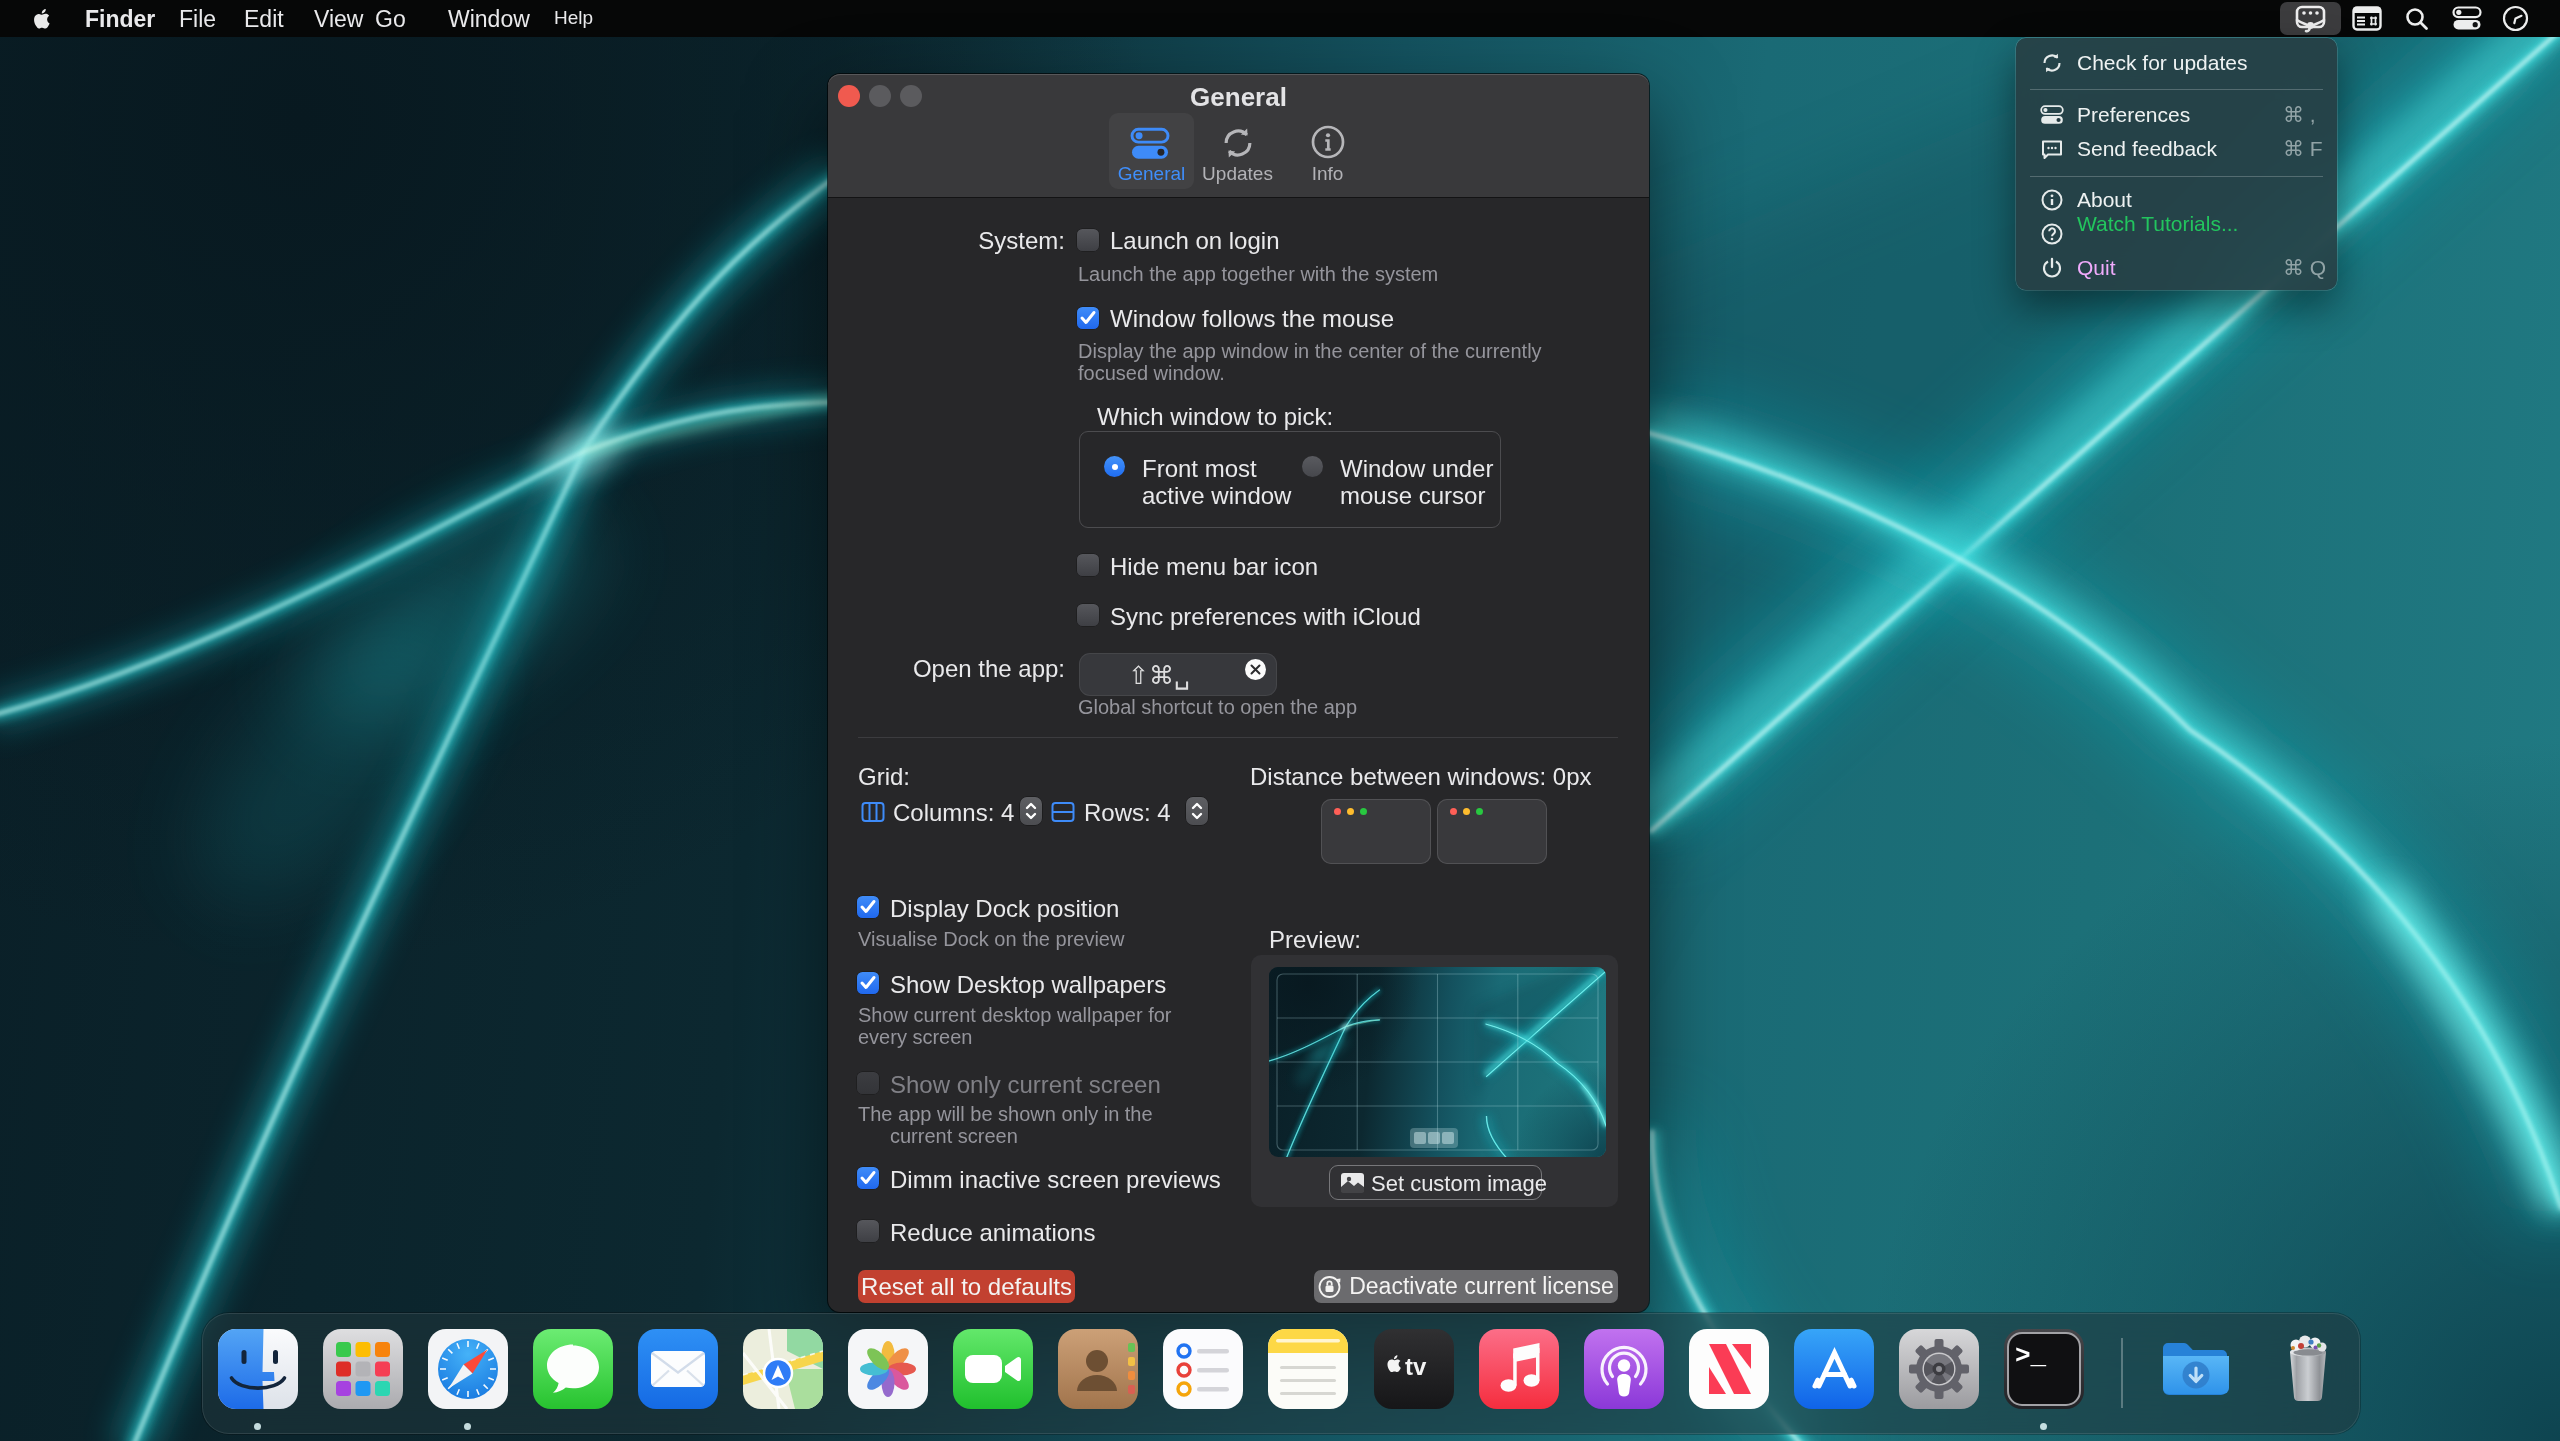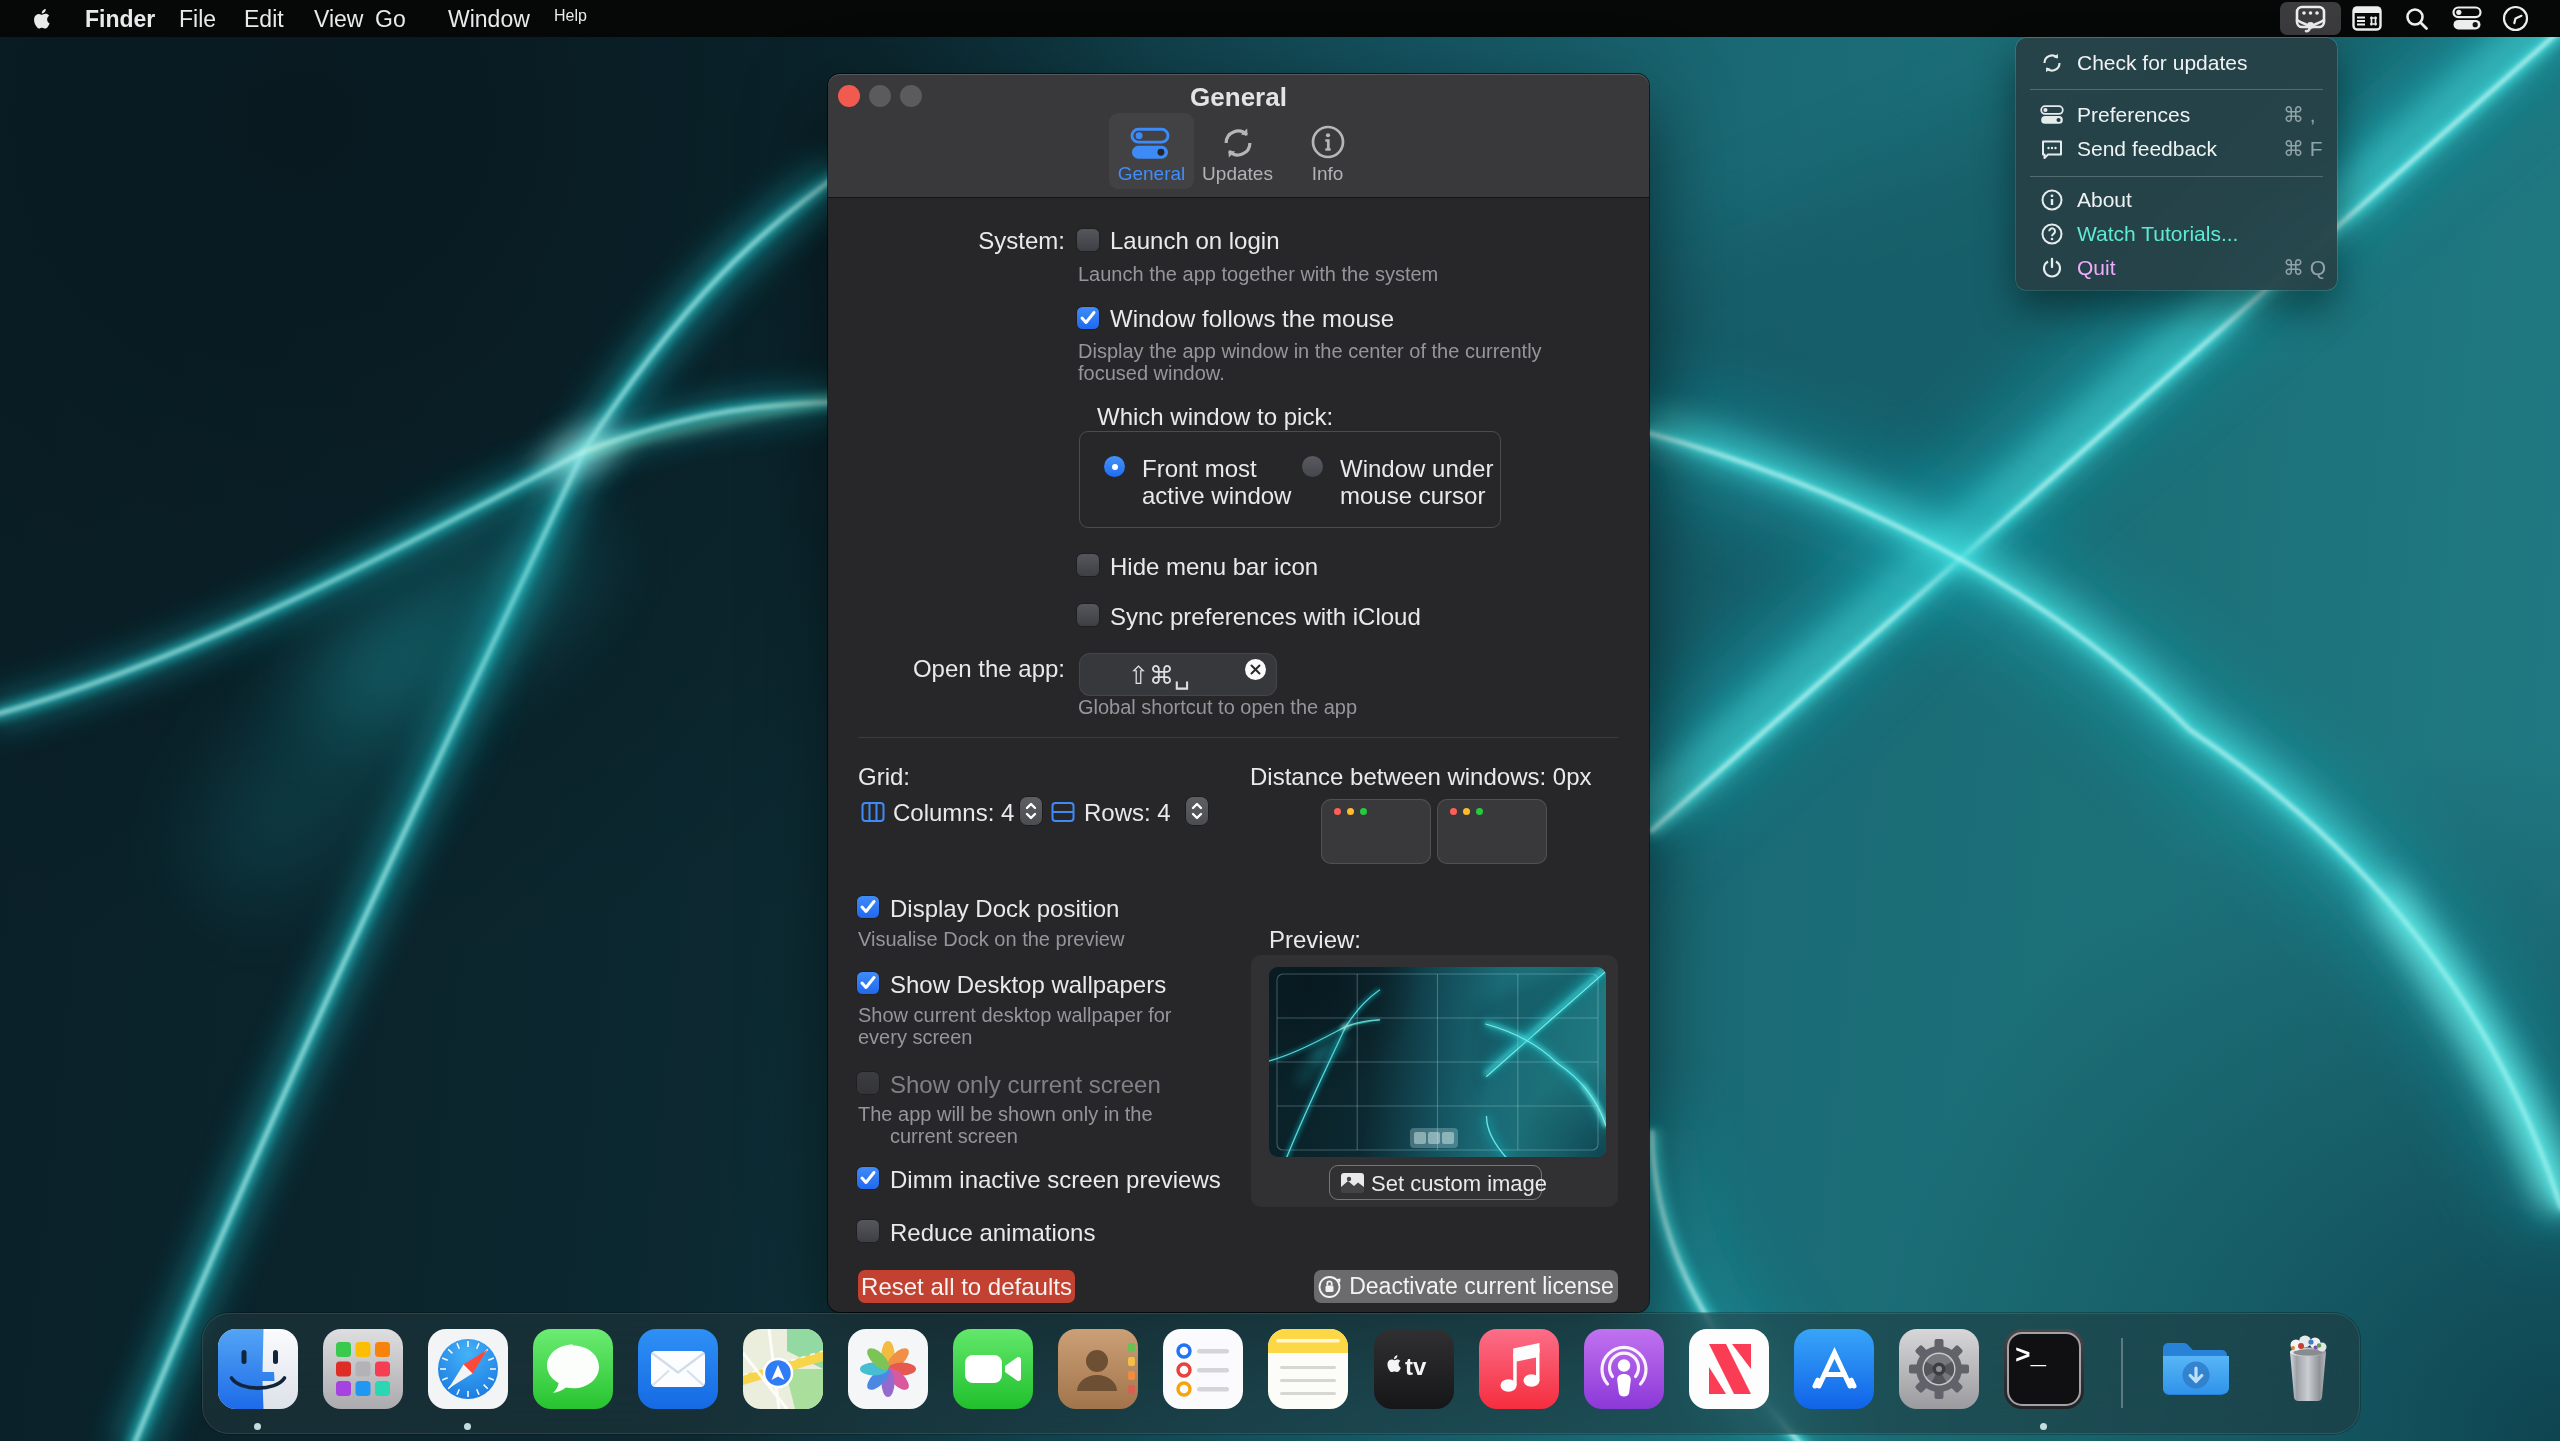--- a/index.html
+++ b/index.html
@@ -91,21 +91,21 @@
 <svg class="abs" style="left:30px;top:6px;" width="25" height="25" viewBox="0 0 25 25">
   <path fill="#e9e9e9" d="M17.1,13.4c0-2.4 2-3.6 2.1-3.7c-1.1-1.7-2.9-1.9-3.5-1.9c-1.5-0.2-2.9 0.9-3.7 0.9c-0.8,0-1.9-0.9-3.2-0.8C7.2,7.9 5.7,8.8 4.9,10.3c-1.7,3-0.4,7.4 1.2,9.8c0.8,1.2 1.7,2.5 3,2.4c1.2-0.1 1.7-0.8 3.1-0.8c1.4,0 1.9,0.8 3.2,0.8c1.3,0 2.1-1.2 2.9-2.4c0.9-1.4 1.3-2.7 1.3-2.8C19.5,17.3 17.1,16.3 17.1,13.4z"></path>
   <path fill="#e9e9e9" d="M14.7,6.1c0.7-0.8 1.1-1.9 1-3.1c-1,0-2.2,0.7-2.9,1.5c-0.6,0.7-1.2,1.9-1,3C12.9,7.6 14,6.9 14.7,6.1z"></path>
 </svg>
 <div class="txt" style="left:85px;top:8px;font-size:23px;font-weight:700;">Finder</div>
 <div class="txt" style="left:179px;top:8px;font-size:23px;">File</div>
 <div class="txt" style="left:244px;top:8px;font-size:23px;">Edit</div>
 <div class="txt" style="left:314px;top:8px;font-size:23px;">View</div>
 <div class="txt" style="left:375px;top:8px;font-size:23px;">Go</div>
 <div class="txt" style="left:448px;top:8px;font-size:23px;">Window</div>
-<div class="txt" style="left:554px;top:8px;font-size:16px;">Help</div>
+<div class="txt" style="left:554px;top:8px;font-size:19px;">Help</div>
 
 <div class="abs" style="left:2280px;top:2px;width:61px;height:33px;background:#3c3c3e;border-radius:7px;"></div>
 <svg class="abs" style="left:2293px;top:4px;" width="35" height="30" viewBox="0 0 35 30">
   <rect x="4" y="3" width="27" height="20" rx="5" fill="none" stroke="#ededee" stroke-width="2.6"></rect>
   <circle cx="11" cy="9" r="1.8" fill="#ededee"></circle>
     <circle cx="17.5" cy="9" r="1.8" fill="#ededee"></circle>
     <circle cx="24" cy="9" r="1.8" fill="#ededee"></circle>
   <path d="M4,16 C 10,20 14,20 16,22 C 18,25 15,28 13,27" fill="none" stroke="#ededee" stroke-width="2.6" stroke-linecap="round"></path>
   <path d="M31,16 C 25,20 21,20 19,22" fill="none" stroke="#ededee" stroke-width="2.6" stroke-linecap="round"></path>
   <circle cx="17.5" cy="21.5" r="3.4" fill="#ededee"></circle>
@@ -161,21 +161,21 @@
   <circle cx="12" cy="12" r="9.5" fill="none" stroke="#e6ebeb" stroke-width="2"></circle>
   <circle cx="12" cy="7.8" r="1.4" fill="#e6ebeb"></circle>
   <path d="M12,11 v6" stroke="#e6ebeb" stroke-width="2.4"></path>
 </svg>
 <div class="txt" style="left:2077px;top:189px;font-size:21px;color:#eef2f2;">About</div>
 <svg class="abs" style="left:2040px;top:222px;" width="24" height="24" viewBox="0 0 24 24">
   <circle cx="12" cy="12" r="9.5" fill="none" stroke="#e6ebeb" stroke-width="2"></circle>
   <path d="M9.2,9.3 a2.9,2.9 0 1 1 4.6,2.3 c-1.2,0.9 -1.8,1.4 -1.8,2.6" fill="none" stroke="#e6ebeb" stroke-width="2"></path>
   <circle cx="12" cy="17" r="1.3" fill="#e6ebeb"></circle>
 </svg>
-<div class="txt" style="left:2077px;top:223px;font-size:21px;color:#5eead4;">Watch Tutorials...</div>
+<div class="txt" style="left:2077px;top:213px;font-size:21px;color:#22c55e;">Watch Tutorials...</div>
 <svg class="abs" style="left:2040px;top:256px;" width="24" height="24" viewBox="0 0 24 24">
   <path d="M12,3 v8" stroke="#e6ebeb" stroke-width="2.3" stroke-linecap="round"></path>
   <path d="M8,5.5 a8,8 0 1 0 8,0" fill="none" stroke="#e6ebeb" stroke-width="2.1"></path>
 </svg>
 <div class="txt" style="left:2077px;top:257px;font-size:21px;color:#f0abfc;">Quit</div>
 <div class="txt" style="left:2283px;top:257px;font-size:21px;color:#91a3a6;">⌘ Q</div>
 
 <div class="abs" style="left:828px;top:74px;width:821px;height:1238px;border-radius:12px;background:#272729;box-shadow:0 0 0 1px rgba(0,0,0,0.65), 0 34px 80px rgba(0,0,0,0.55);"></div>
 <div class="abs" style="left:828px;top:74px;width:821px;height:123px;border-radius:12px 12px 0 0;background:#39393b;box-shadow:inset 0 1px 0 rgba(255,255,255,0.16), 0 1px 0 #131314;"></div>
 <div class="abs" style="left:838px;top:85px;width:22px;height:22px;border-radius:50%;background:#f05a4f;"></div>

